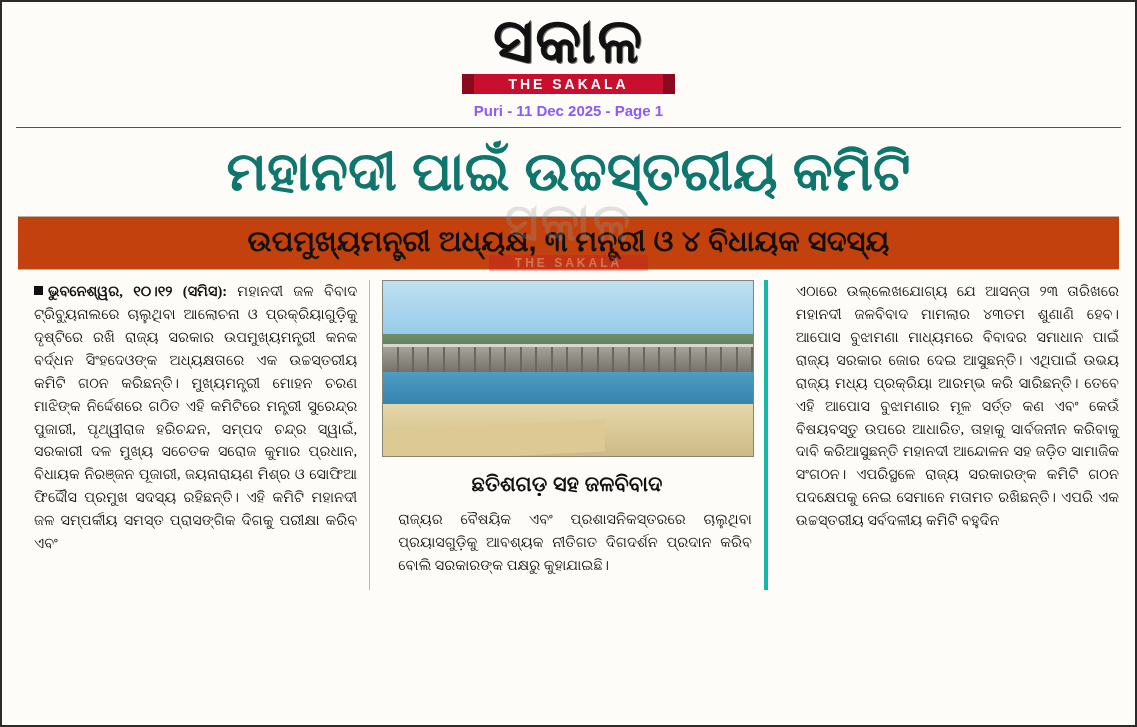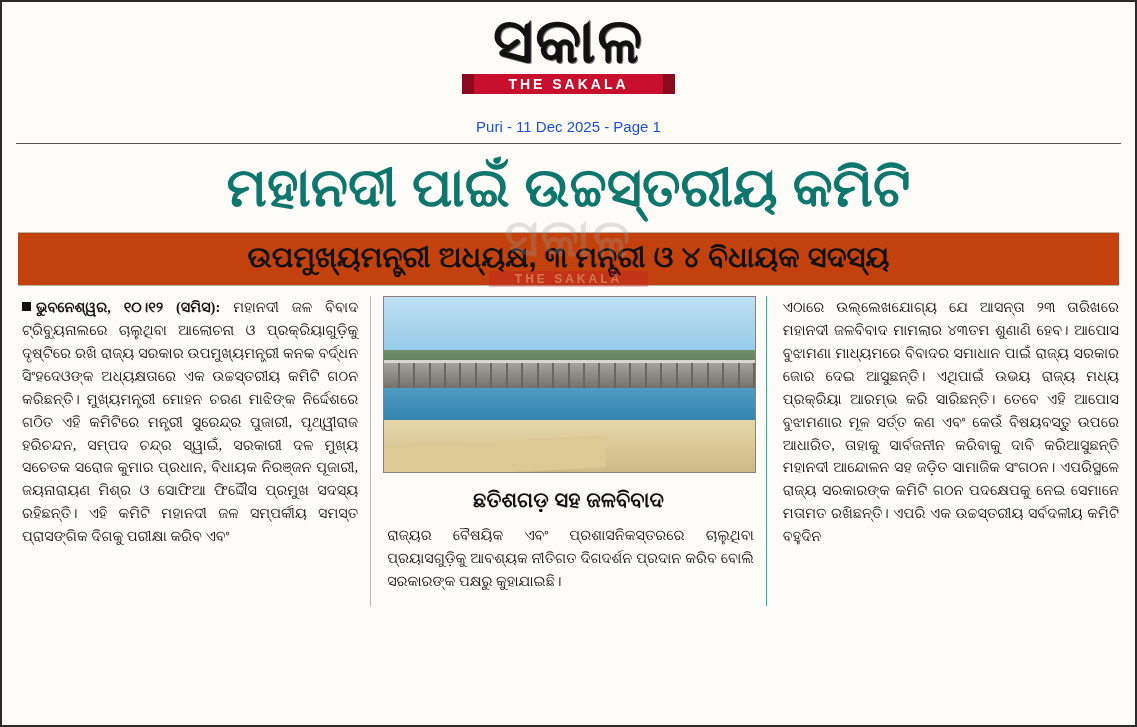--- a/index.html
+++ b/index.html
@@ -51,24 +51,24 @@
     position: absolute;
     top: 0;
     width: 12px;
     height: 100%;
     background: #8c0a1f;
   }
   .masthead-ribbon:before { left: -12px; }
   .masthead-ribbon:after { right: -12px; }
   .masthead-sub {
     font-family: "Liberation Sans", sans-serif;
-    font-weight: normal;
+    font-weight: bold;
     font-size: 15px;
-    color: #1d4ed8;
-    margin-top: 24px;
+    color: #8b5cf6;
+    margin-top: 8px;
   }
   .rule-thin {
     border-top: 1px solid #555;
     margin: 8px 14px 0 14px;
   }
   
   .headline-wrap {
     position: relative;
     text-align: center;
     margin-top: 12px;
@@ -132,30 +132,30 @@
     height: 310px;
   }
   .col {
     font-size: 14.5px;
     line-height: 1.58;
     color: #111;
     text-align: justify;
     position: relative;
   }
   .col-left  { width: 345px; padding-right: 12px; }
-  .col-mid   { width: 376px; padding: 0 12px; border-left: 1px solid #bdb8ae; border-right: 1px solid #14b8a6; }
+  .col-mid   { width: 376px; padding: 0 12px; border-left: 1px solid #bdb8ae; border-right: 4px solid #14b8a6; }
   .col-right { width: 345px; padding-left: 12px; }
   .dateline-marker {
     display: inline-block;
     width: 9px; height: 9px;
     background: #111;
     margin-right: 5px;
     vertical-align: 1px;
   }
-  .col p { margin: 0 0 6px 4px; }
+  .col p { margin: 0 0 6px 16px; }
   
   .photo {
     width: 100%;
     height: 175px;
     border: 1px solid #8a8378;
     position: relative;
     overflow: hidden;
     background: #7fc0e8;
   }
   .sky {

